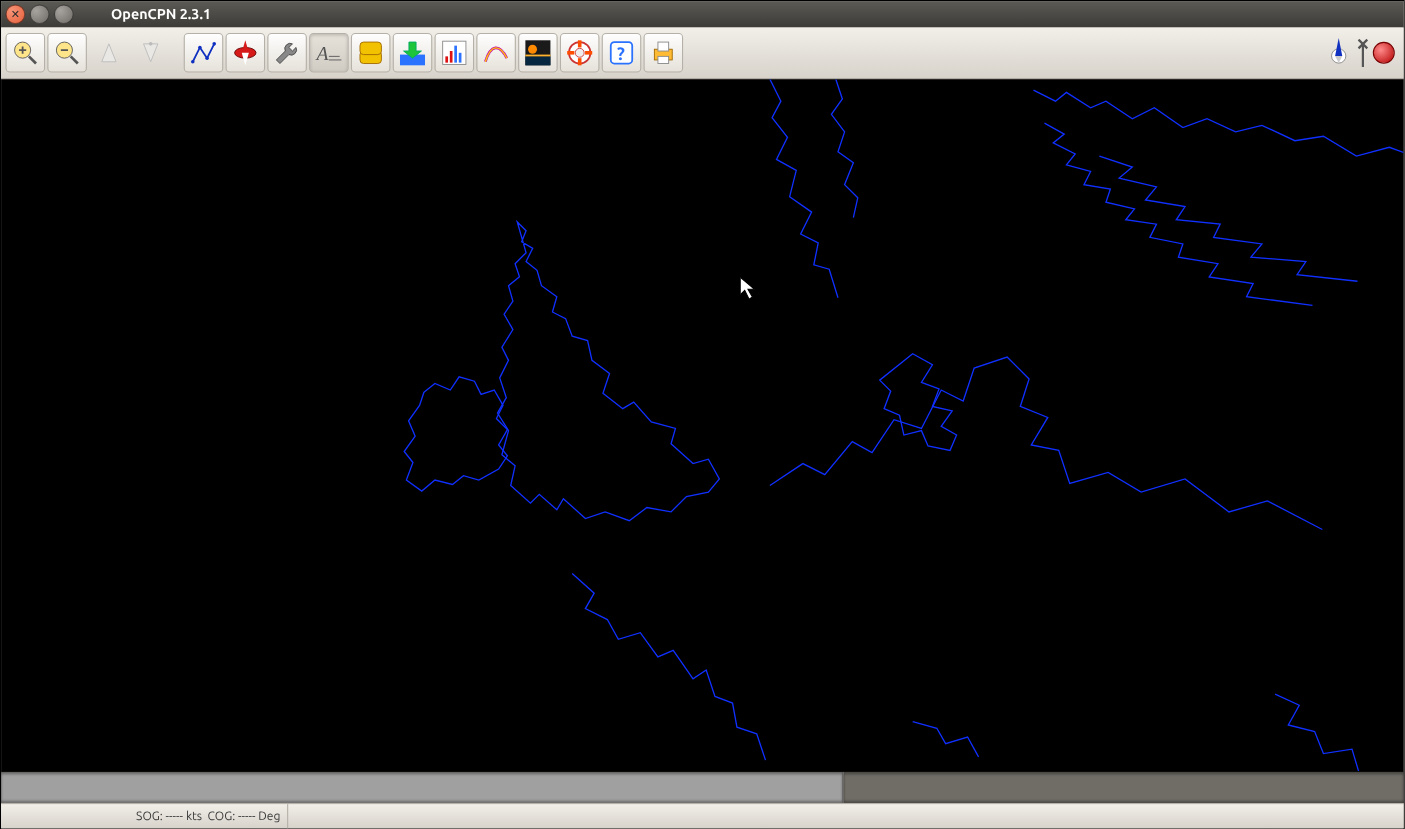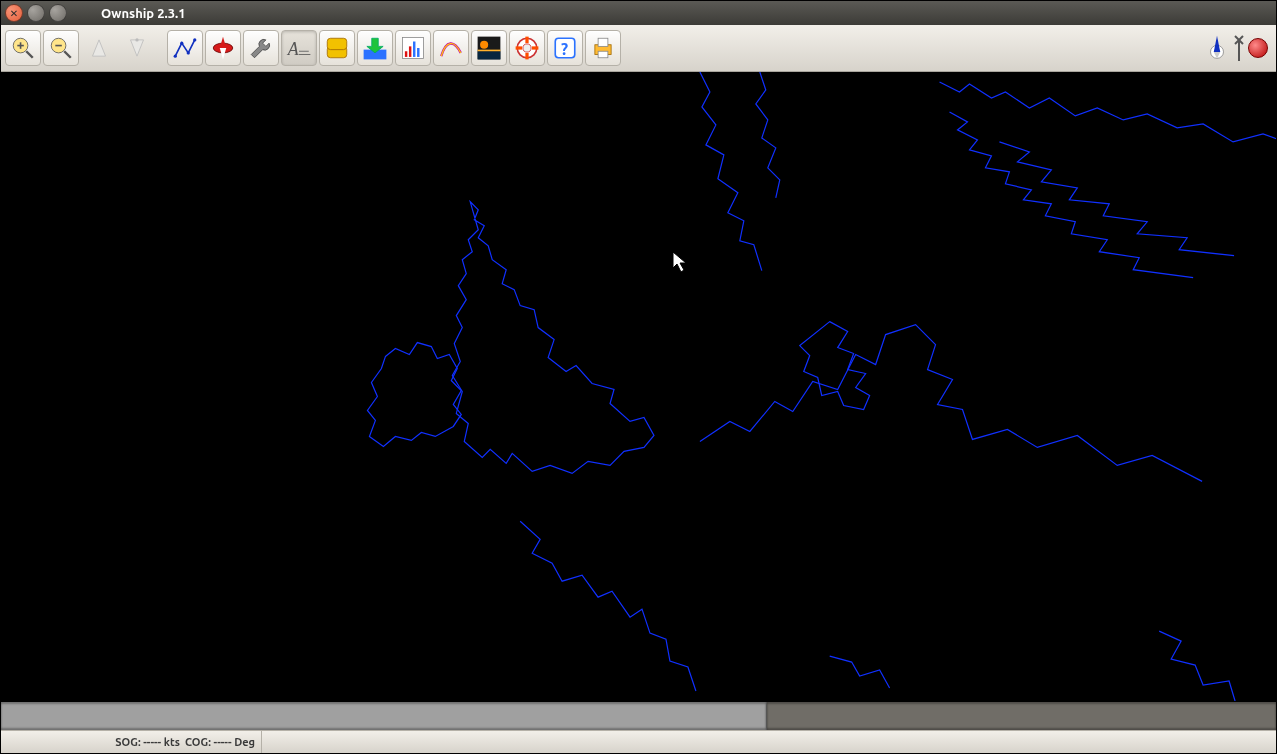--- a/index.html
+++ b/index.html
@@ -126,21 +126,21 @@
     flex: 1;
     box-shadow: inset 0 2px 2px rgba(0,0,0,0.3), inset 0 -2px 2px rgba(0,0,0,0.3);
   }
   .statusbar {
     height: 22px;
     background: linear-gradient(to bottom, #f2efe9, #d7d3cb);
     border-top: 1px solid #b5b1a8;
     display: flex;
     align-items: center;
     font-size: 11px;
-    font-weight: bold;
+    font-weight: normal;
     color: #3a3a3a;
   }
   .stat {
     padding: 0 6px;
     border-right: 1px solid #b5b1a8;
     height: 100%;
     display: flex;
     align-items: center;
     white-space: nowrap;
   }
@@ -148,21 +148,21 @@
 </style>
 </head>
 <body>
 
 <div class="window">
 
   <div class="titlebar">
     <div class="winbtn close">✕</div>
     <div class="winbtn min"></div>
     <div class="winbtn max"></div>
-    <span class="title-text">Ownship 2.3.1</span>
+    <span class="title-text">OpenCPN 2.3.1</span>
   </div>
 
   <div class="toolbar">
     <div class="tbtn">
       <svg viewBox="0 0 32 32">
         <circle cx="13" cy="13" r="9" fill="#ffe58a" stroke="#555"></circle>
         <line x1="20" y1="20" x2="28" y2="28" stroke="#555" stroke-width="3"></line>
         <line x1="9" y1="13" x2="17" y2="13" stroke="#555" stroke-width="2"></line>
         <line x1="13" y1="9" x2="13" y2="17" stroke="#555" stroke-width="2"></line>
       </svg>

